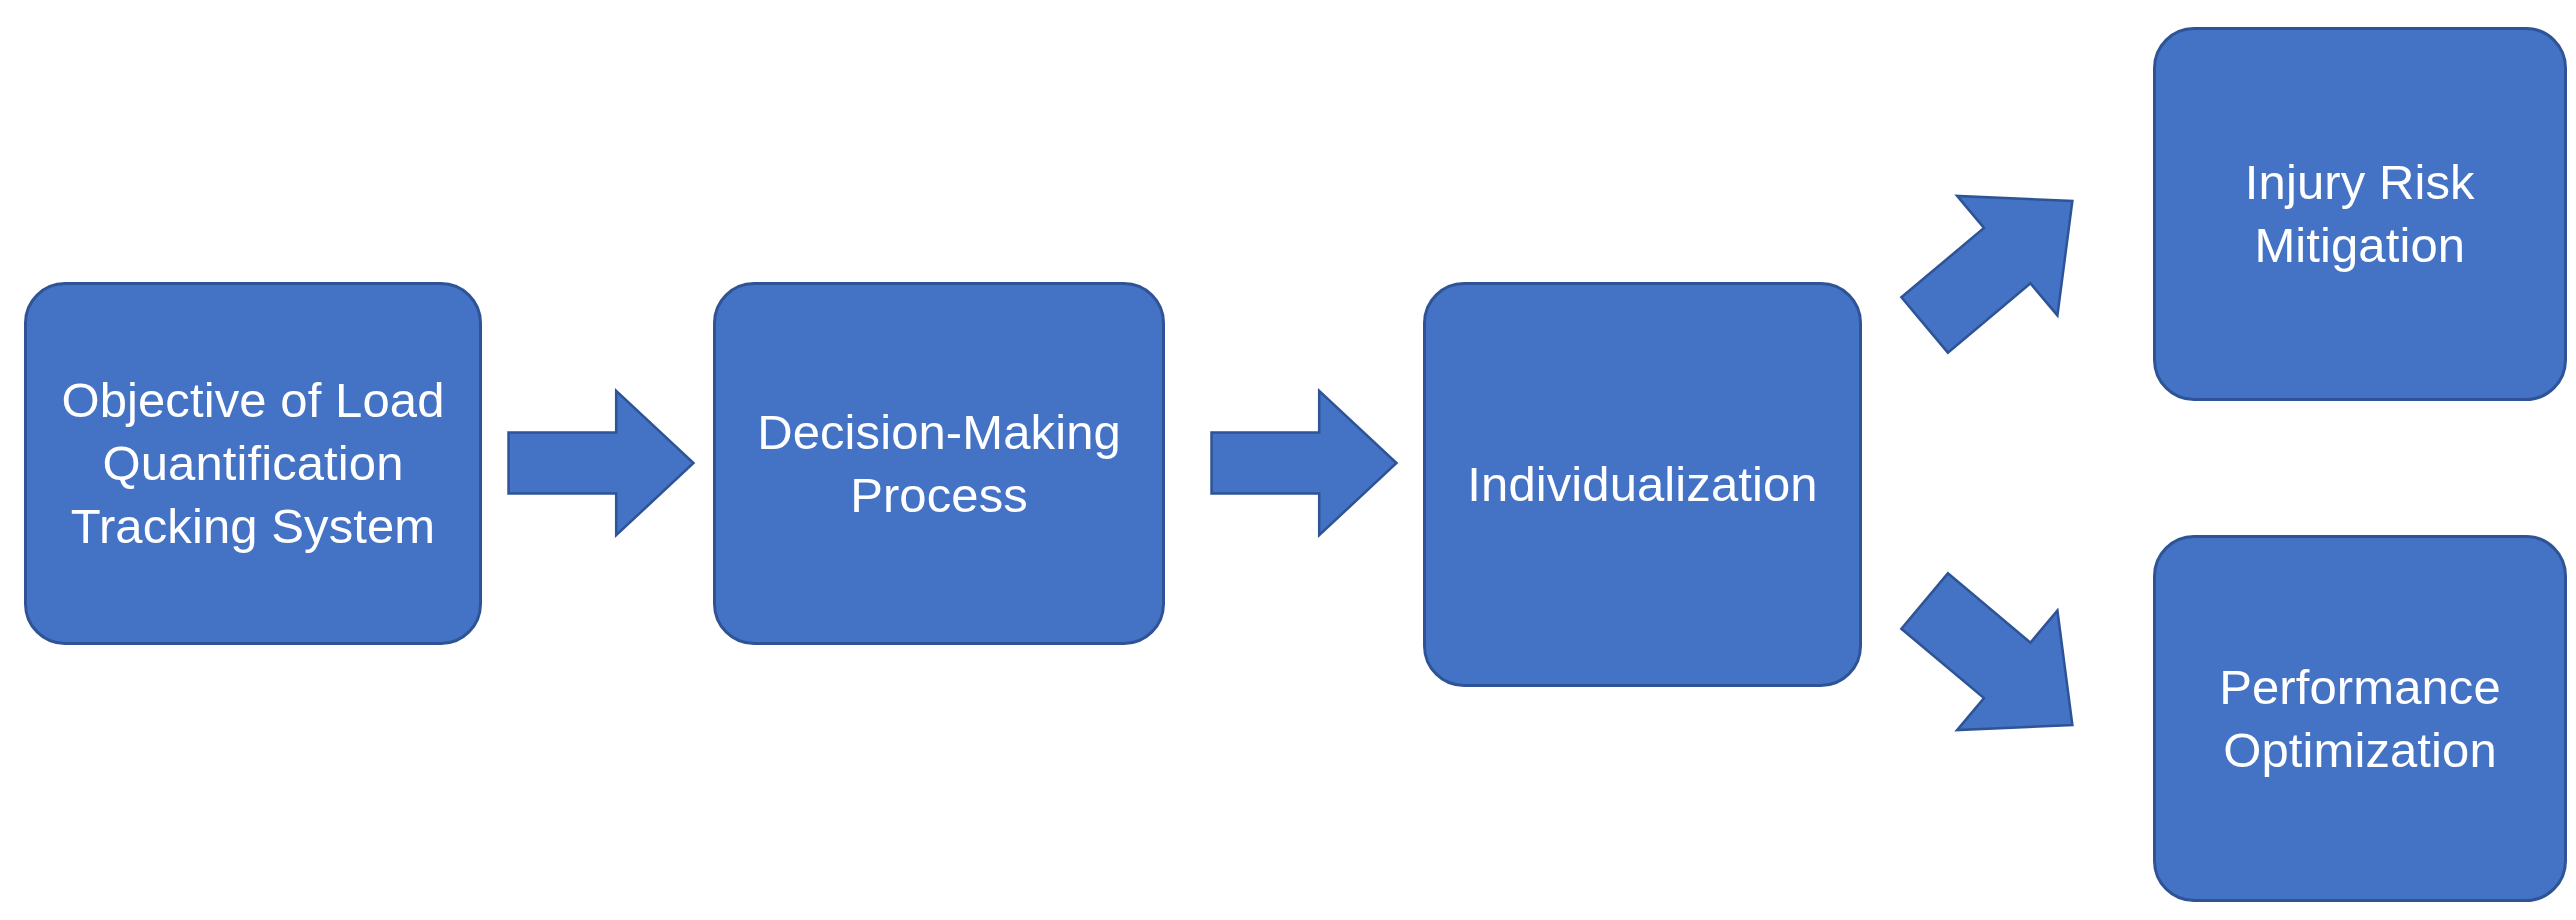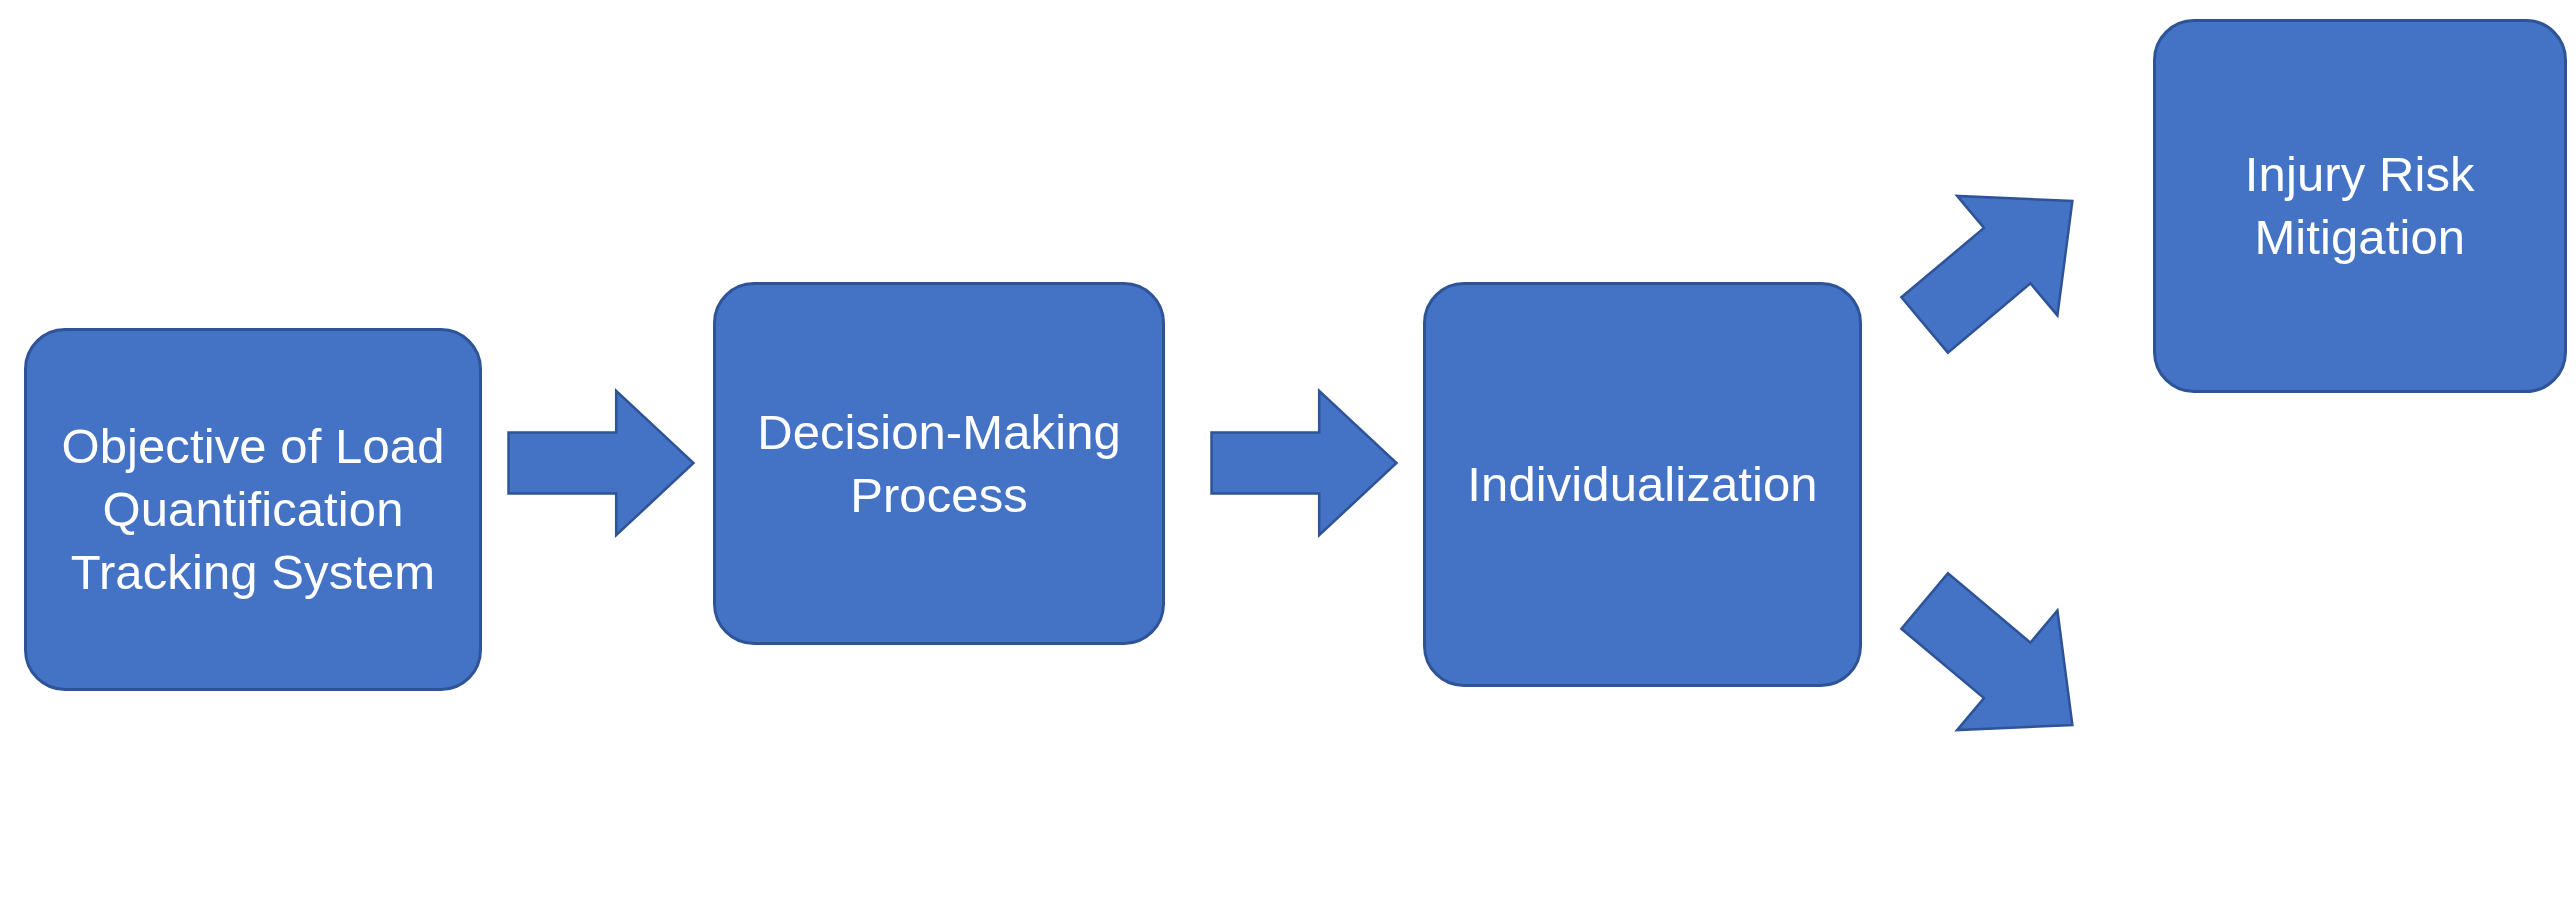--- a/index.html
+++ b/index.html
@@ -36,24 +36,24 @@
     letter-spacing: 0.1px;
     padding: 5px 16.5px;
     -webkit-font-smoothing: antialiased;
   }
   .node .label {
     display: block;
     white-space: pre-line;
   }
 
   
-  #node-objective      { left: 24px;   top: 282px;  width: 458px;  height: 363px; margin-top: 46px; }
+  #node-objective      { left: 24px;   top: 282px;  width: 458px;  height: 363px; }
   #node-decision       { left: 713px; top: 282px;  width: 452px;  height: 363px; }
   #node-individual     { left: 1423px; top: 282px;  width: 439px;  height: 405px; }
-  #node-injury         { left: 2153px; top: 19px;   width: 414px;  height: 374px; padding-left: 16px; }
+  #node-injury         { left: 2153px; top: 27px;   width: 414px;  height: 374px; padding-left: 16px; }
   #node-performance    { left: 2153px; top: 535px;  width: 414px;  height: 367px; }
 
   
   .arrow {
     position: absolute;
   }
   .arrow svg {
     display: block;
     overflow: visible;
   }
@@ -115,15 +115,19 @@
         <polygon class="arrow-shape" points="8,88 178,88 178,22 312,145 178,268 178,202 8,202"></polygon>
       </g>
     </svg>
   </div>
 
   <div class="node" id="node-injury">
     <span class="label">Injury Risk
 Mitigation</span>
   </div>
 
+  <div class="node" id="node-performance">
+    <span class="label">Performance
+Optimization</span>
+  </div>
 
 </div>
 
 
 </body></html>

